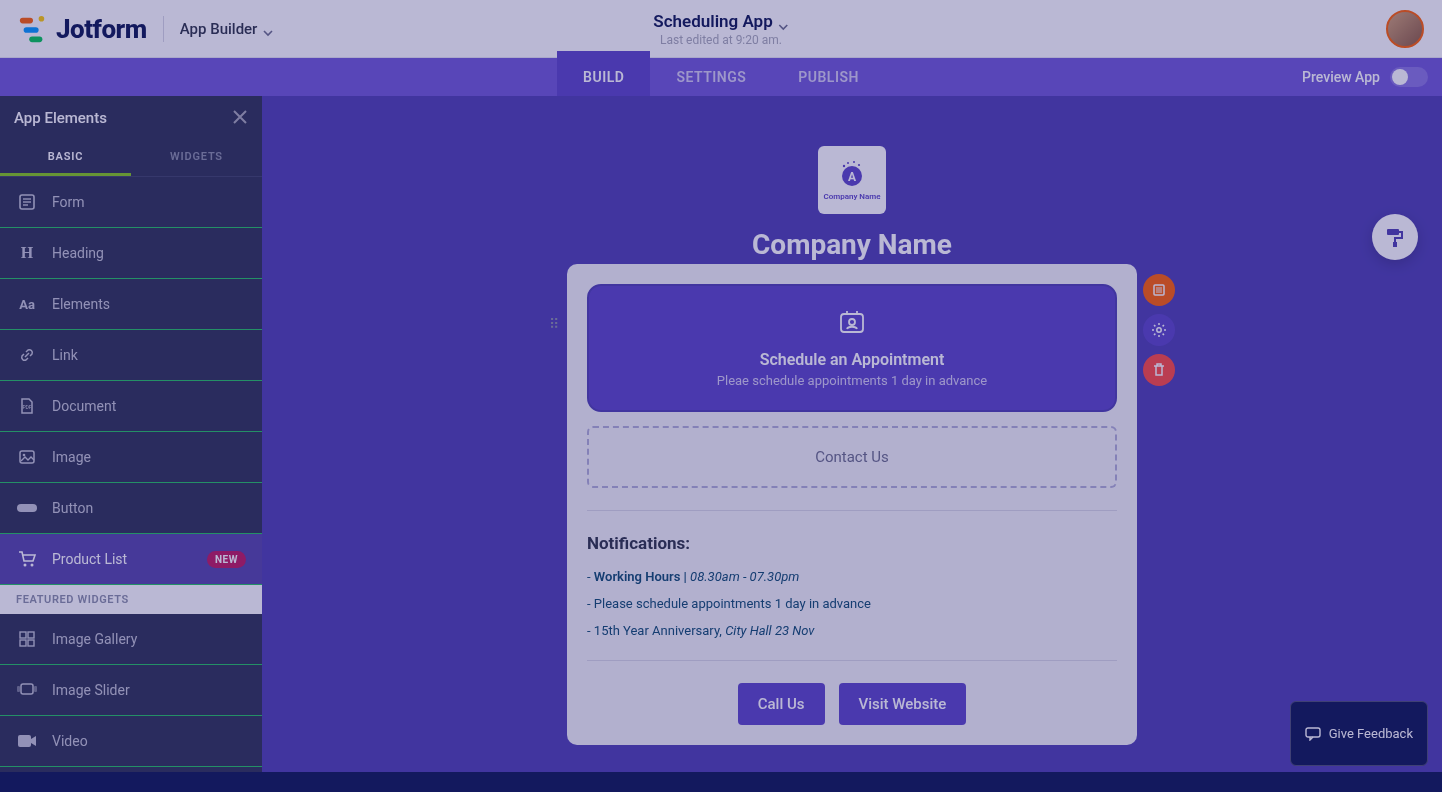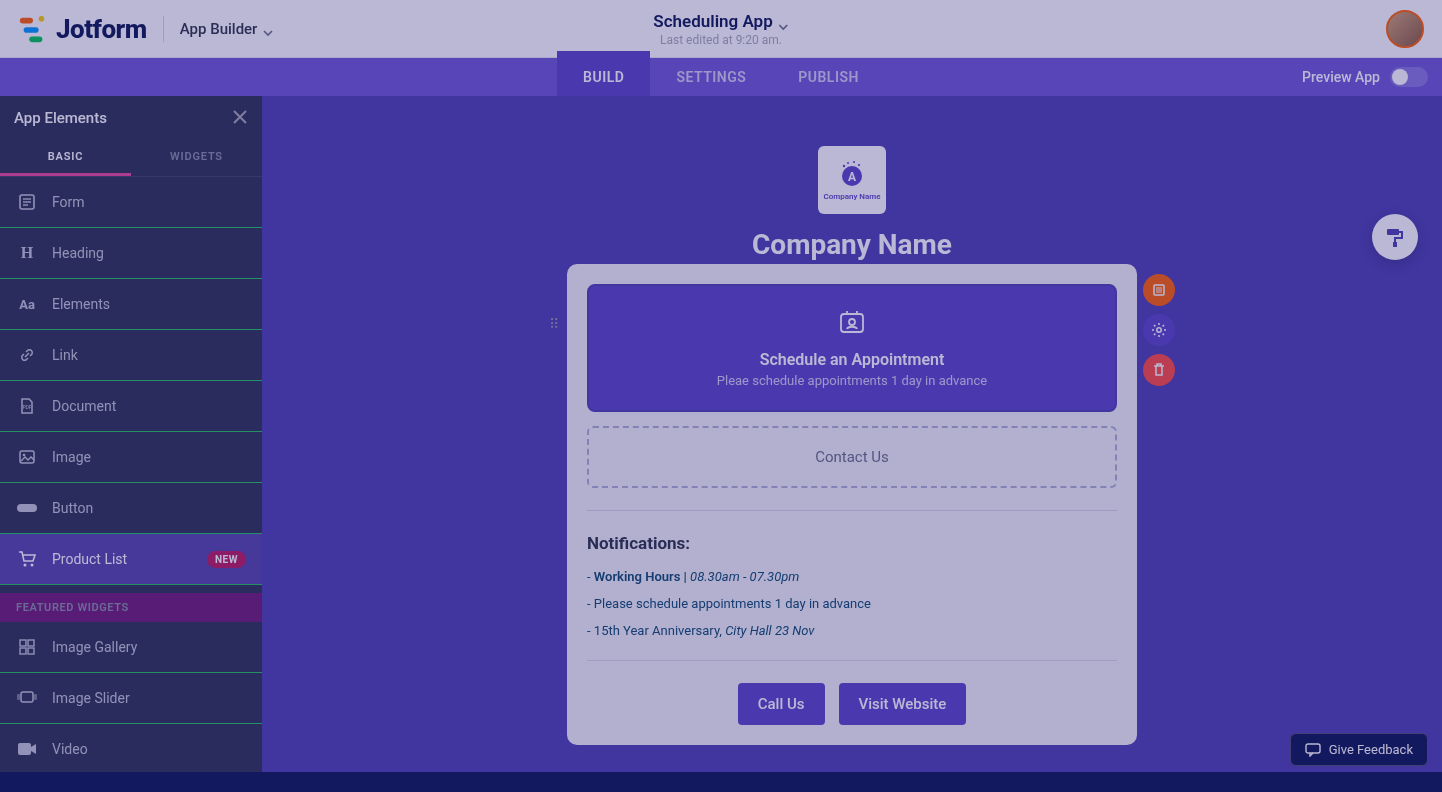--- a/index.html
+++ b/index.html
@@ -128,21 +128,21 @@
 .sidebar-tabs {
   display: flex; border-bottom: 1px solid #3d4366;
 }
 .sidebar-tab {
   flex: 1; text-align: center; padding: 10px 0;
   color: #8a8fa6; font-size: 11px; font-weight: 600; letter-spacing: 0.8px;
   cursor: pointer;
 }
 .sidebar-tab.active {
   color: #fff;
-  border-bottom: 3px solid #ec4899;
+  border-bottom: 3px solid #84cc16;
 }
 .elements-list {
   flex: 1; overflow: hidden;
 }
 .el-item {
   display: flex; align-items: center; gap: 14px;
   padding: 14px 16px;
   color: #c4c6d4; font-size: 14px;
   cursor: pointer;
   border-bottom: 1px solid #22c55e;
@@ -159,23 +159,23 @@
 .badge-new {
   margin-left: auto;
   background: #be185d;
   color: #fff;
   font-size: 10px; font-weight: 700;
   padding: 3px 8px; border-radius: 10px;
   letter-spacing: 0.5px;
 }
 .section-label {
   padding: 8px 16px;
-  background: #701a75;
+  background: #ffffff;
   color: #8a8fa6;
-  font-size: 11px; font-weight: 600; letter-spacing: 0.6px; margin-top: 8px;
+  font-size: 11px; font-weight: 600; letter-spacing: 0.6px;
 }
 
 
 .canvas {
   flex: 1;
   background: #4d3fb2;
   position: relative;
   overflow: hidden;
 }
 .canvas-header {
@@ -227,21 +227,21 @@
   display: flex; align-items: center; justify-content: center;
   cursor: pointer; color: #fff;
 }
 .ca-primary { background: #ff6100; }
 .ca-settings { background: #5b45c7; }
 .ca-delete { background: #ff4b3f; }
 
 .schedule-card {
   background: #5b45c7;
   border: 2px solid #4d3fb2;
-  border-radius: 8px;
+  border-radius: 14px;
   padding: 22px;
   text-align: center;
   color: #fff;
   position: relative;
 }
 .schedule-icon {
   width: 28px; height: 28px; margin: 0 auto 10px;
 }
 .schedule-title { font-size: 16px; font-weight: 600; margin-bottom: 4px; }
 .schedule-sub { font-size: 13px; color: #d5cef0; }
@@ -276,21 +276,21 @@
   padding: 12px 20px; border-radius: 4px;
   font-size: 15px; font-weight: 500; cursor: pointer;
 }
 
 
 .feedback-btn {
   position: absolute; right: 14px; bottom: 26px;
   background: #0a1551; color: #fff;
   border: 1px solid #4a4f73;
   border-radius: 6px;
-  padding: 8px 14px;
+  padding: 24px 14px;
   font-size: 13px;
   display: flex; align-items: center; gap: 8px;
   cursor: pointer;
 }
 
 
 .overlay {
   position: absolute; left: 0; top: 0; right: 0; bottom: 0;
   background: rgba(40,35,120,0.32);
   pointer-events: none;

